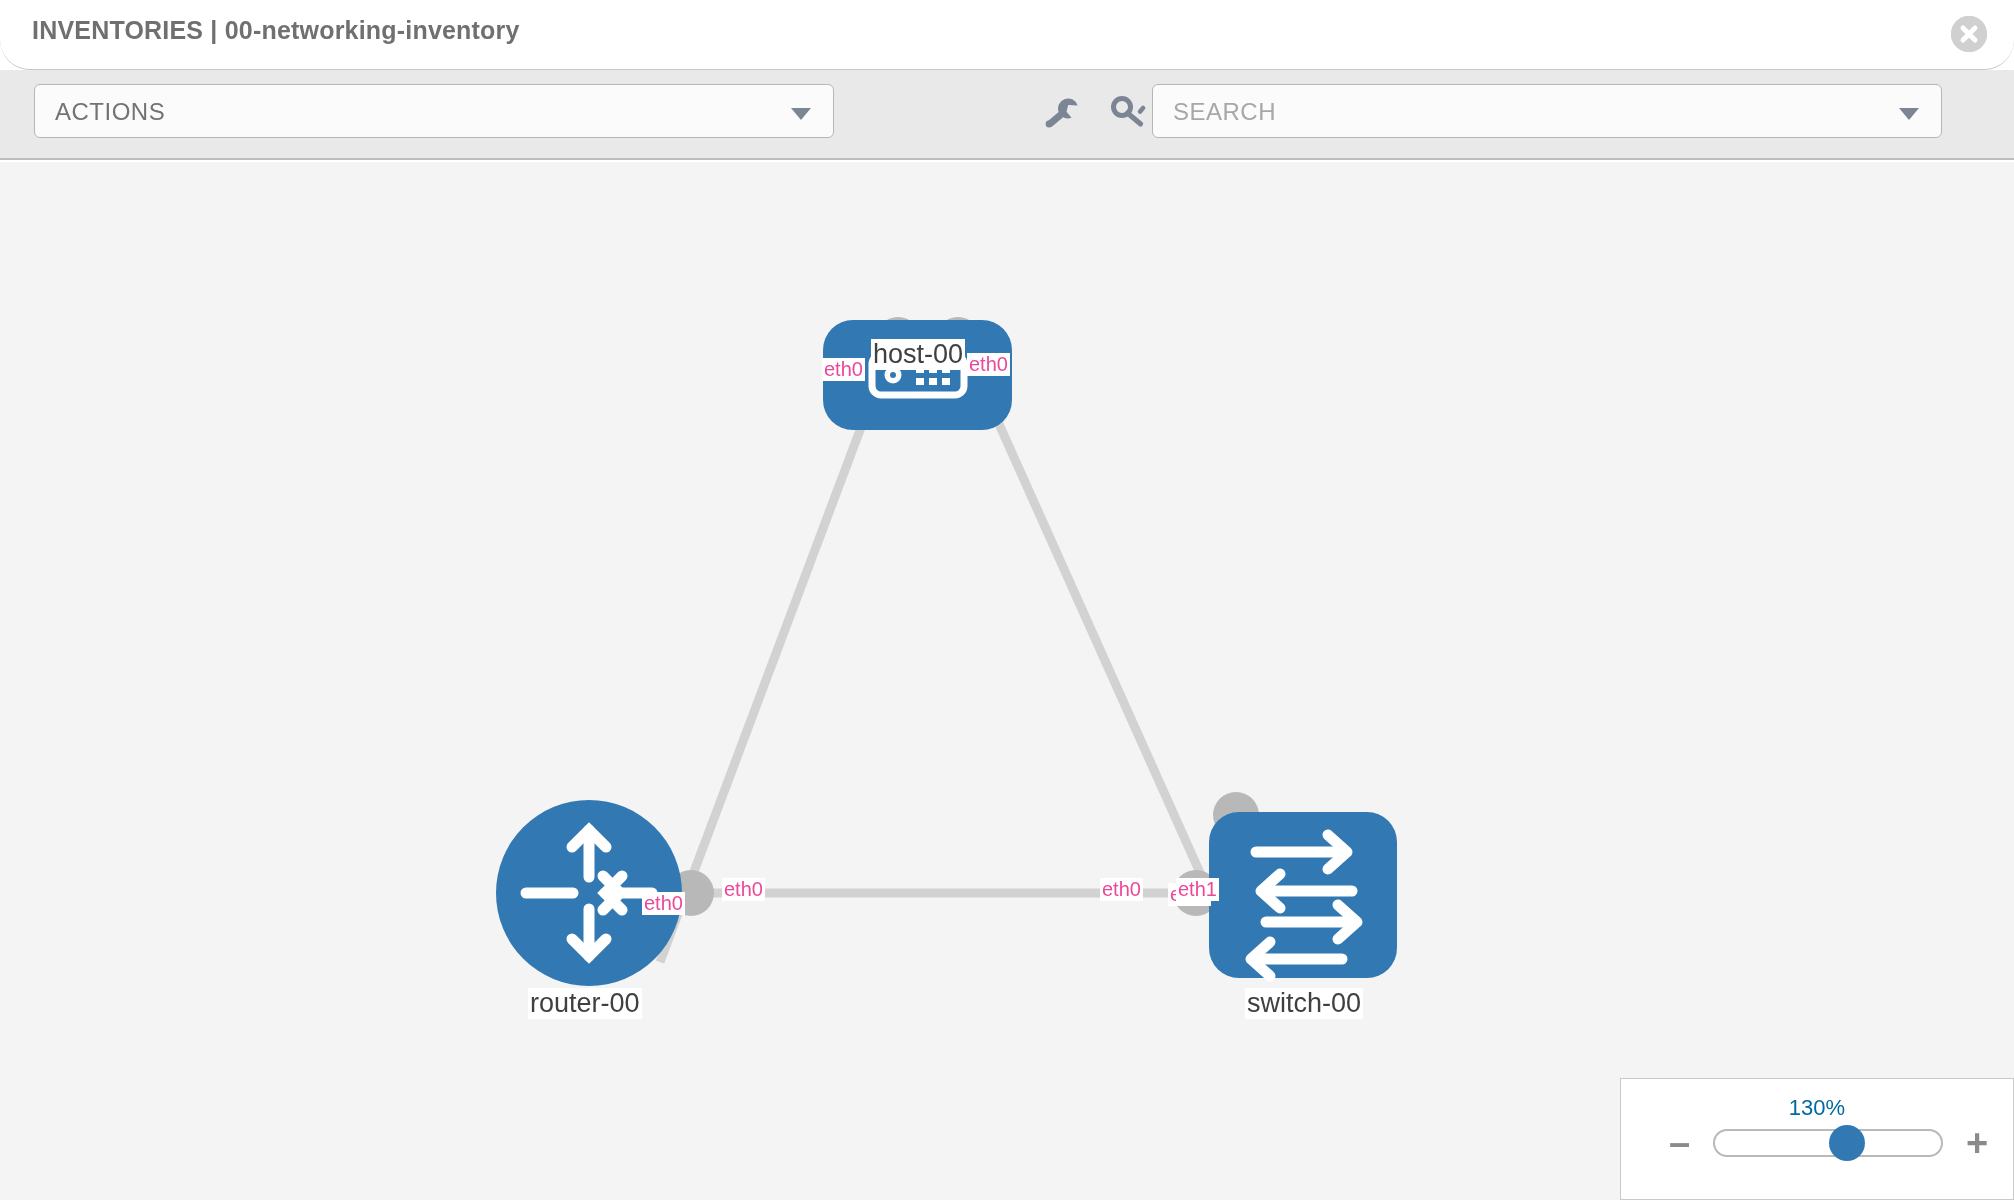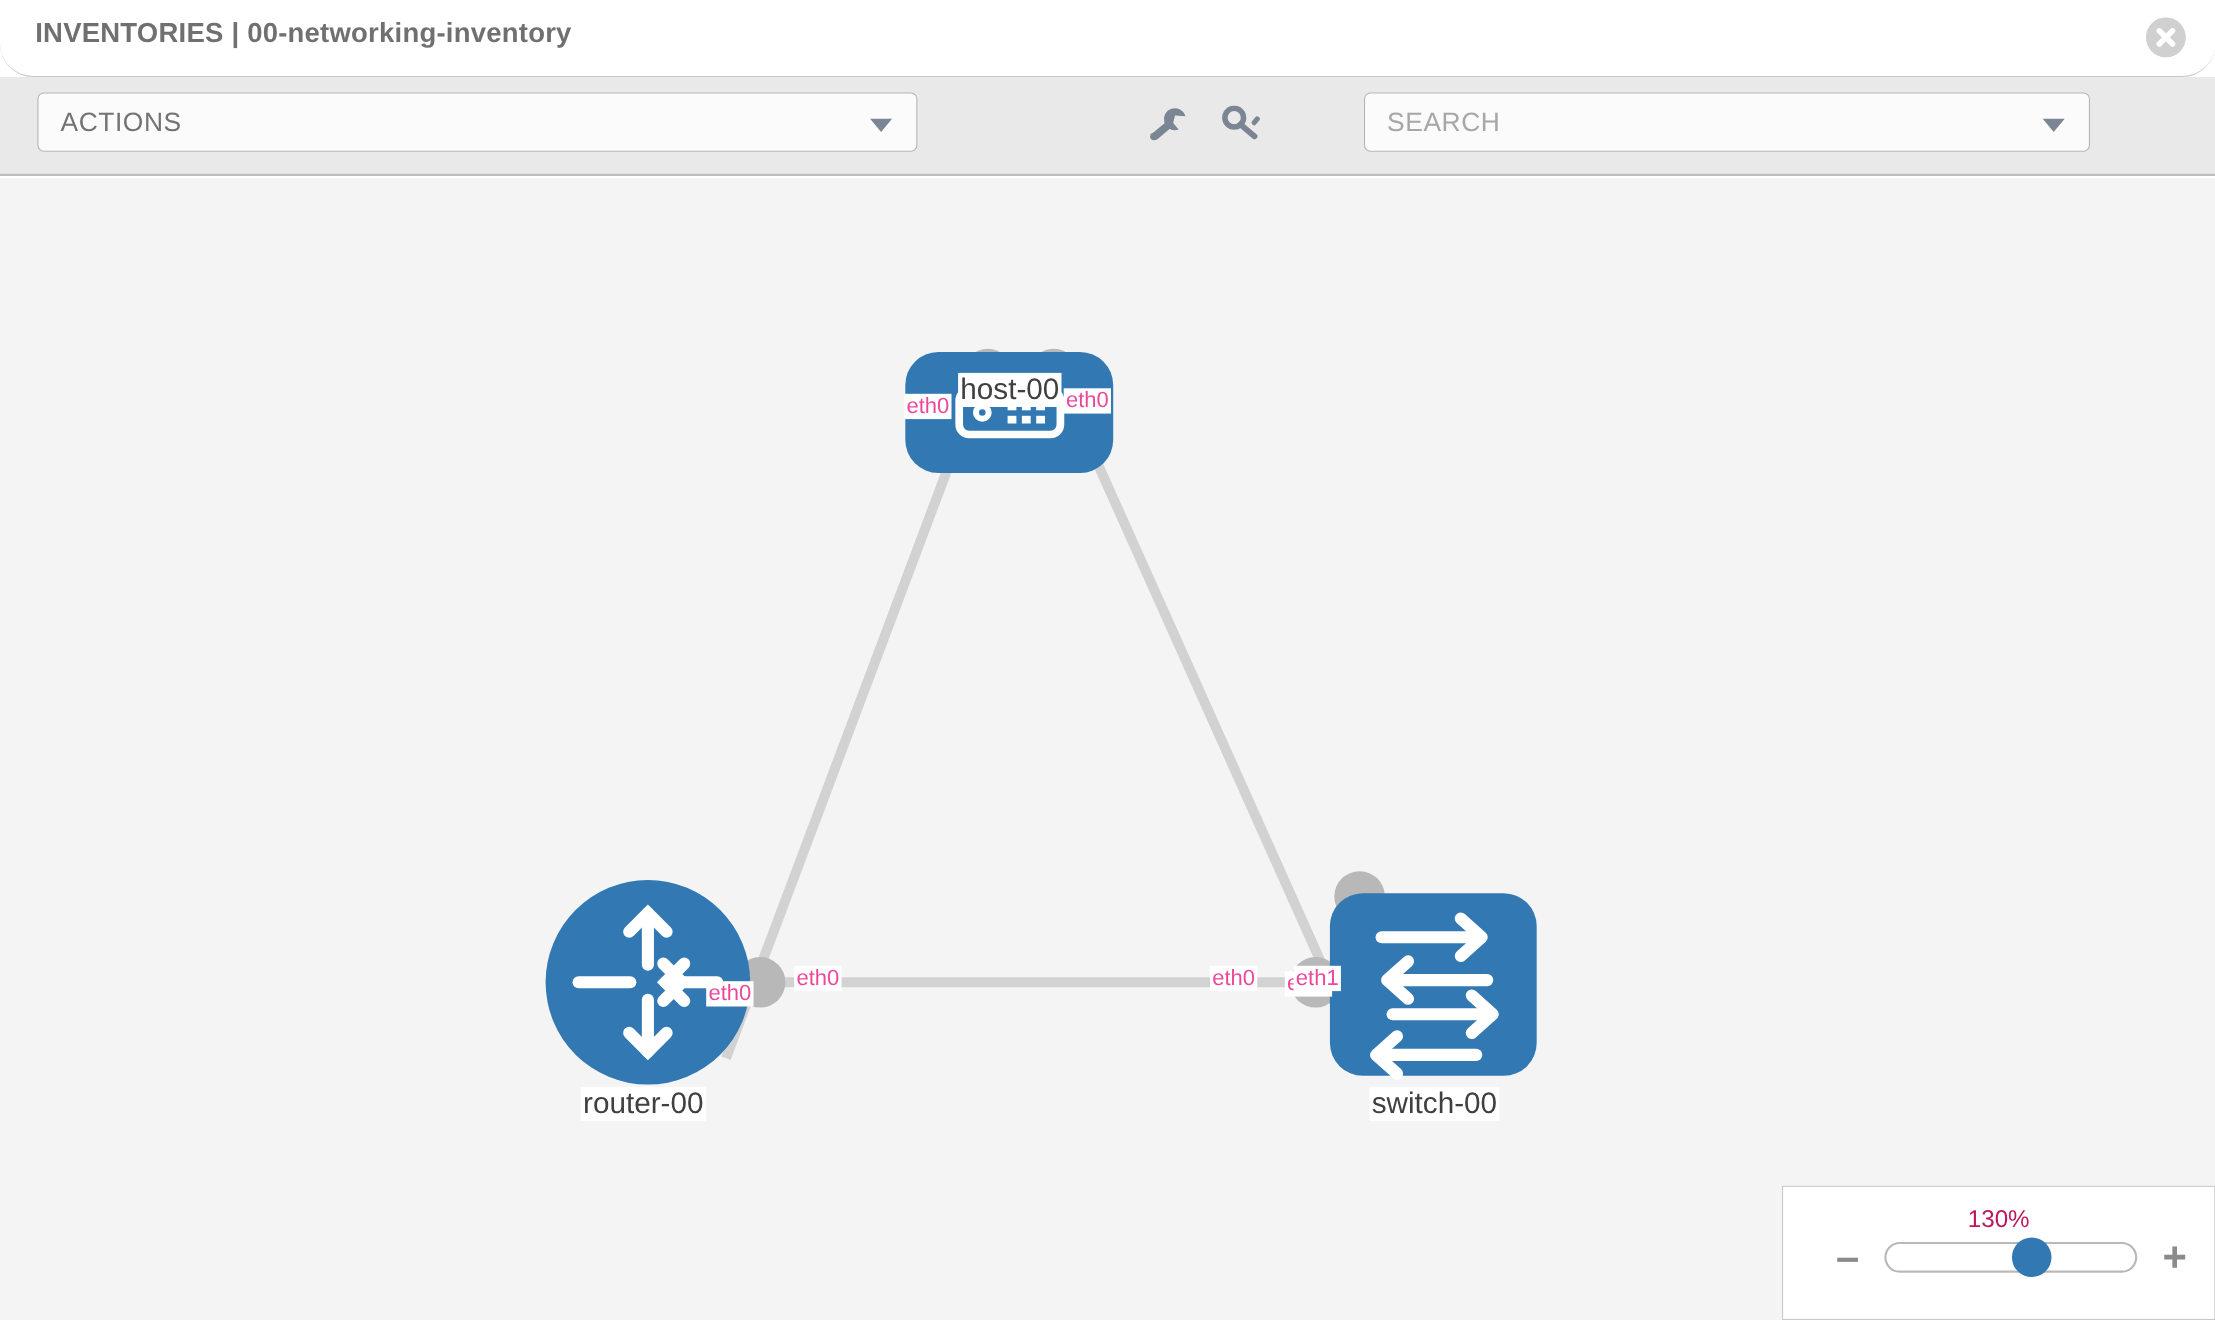--- a/index.html
+++ b/index.html
@@ -60,22 +60,22 @@
   }
   .tool-icon {
     position: absolute; top: 96px;
     width: 40px; height: 34px;
     cursor: pointer;
   }
   .tool-icon.wrench { left: 1042px; }
   .tool-icon.key    { left: 1110px; }
 
   .search-select {
-    position: absolute; left: 1240px; top: 84px;
-    width: 660px; height: 54px;
+    position: absolute; left: 1152px; top: 84px;
+    width: 790px; height: 54px;
     background: #fbfbfb;
     border: 1px solid #b6b6b6;
     border-radius: 6px;
     cursor: text;
   }
   .search-select .label {
     position: absolute; left: 20px; top: 13px;
     font-size: 24px; color: #a7a7a7; letter-spacing: 0.5px;
   }
 
@@ -107,21 +107,21 @@
   
   .zoom-panel {
     position: absolute; left: 1620px; top: 1078px;
     width: 394px; height: 122px;
     background: #ffffff;
     border: 1px solid #c9c9c9;
   }
   .zoom-value {
     position: absolute; top: 16px; left: 0; width: 100%;
     text-align: center;
-    font-size: 22px; color: #be185d;
+    font-size: 22px; color: #0369a1;
   }
   .zoom-minus, .zoom-plus {
     position: absolute; top: 50px;
     font-size: 38px; color: #8b8b8b;
     font-weight: bold; line-height: 28px;
     cursor: pointer; user-select: none;
   }
   .zoom-minus { left: 48px; }
   .zoom-plus  { left: 345px; }
   .zoom-track {

